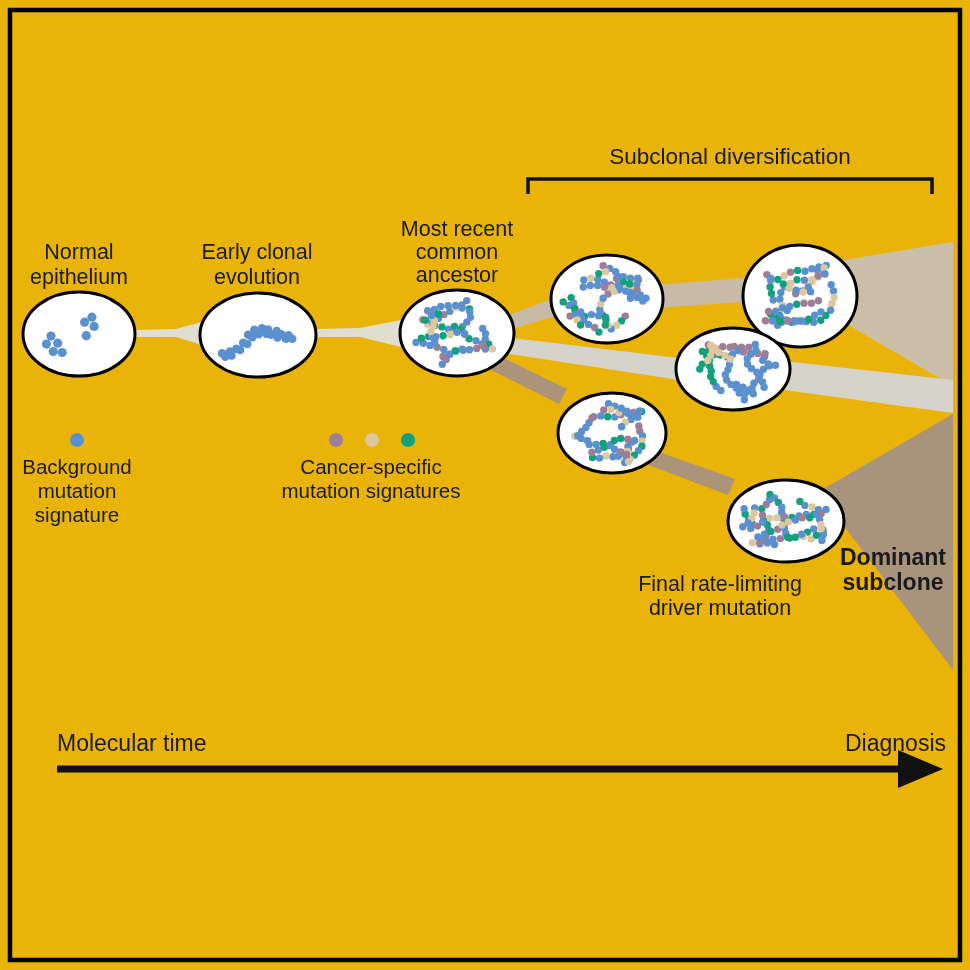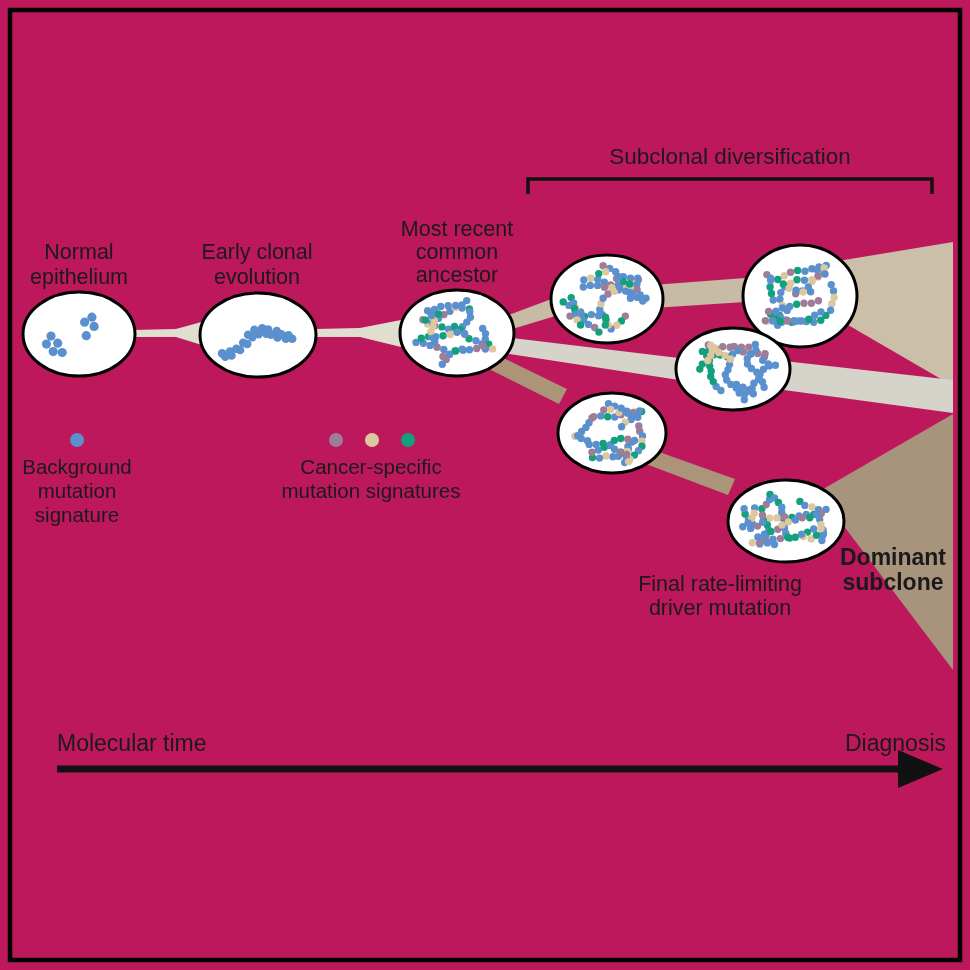--- a/index.html
+++ b/index.html
@@ -1,16 +1,16 @@
 <!DOCTYPE html>
 <html><head>
 <meta charset="utf-8">
 <style>
   html,body{margin:0;padding:0;background:#ffffff;}
-  .fig-wrap{width:970px;height:970px;position:relative;background:#be185d;}
+  .fig-wrap{width:970px;height:970px;position:relative;background:#eab308;}
   svg{display:block;}
   text{font-family:"Liberation Sans", sans-serif;fill:#1a1a1a;}
   .stage{font-size:21.5px;text-anchor:middle;}
   .title{font-size:22.5px;text-anchor:middle;}
   .legend{font-size:20.5px;text-anchor:middle;}
   .boldlbl{font-size:23px;font-weight:700;text-anchor:middle;}
   .time-lbl{font-size:23px;}
   .frame{fill:none;stroke:#000000;stroke-width:4.5;}
   .bracket{fill:none;stroke:#111111;stroke-width:3.5;}
   .cell{fill:#ffffff;stroke:#000000;stroke-width:3;}

